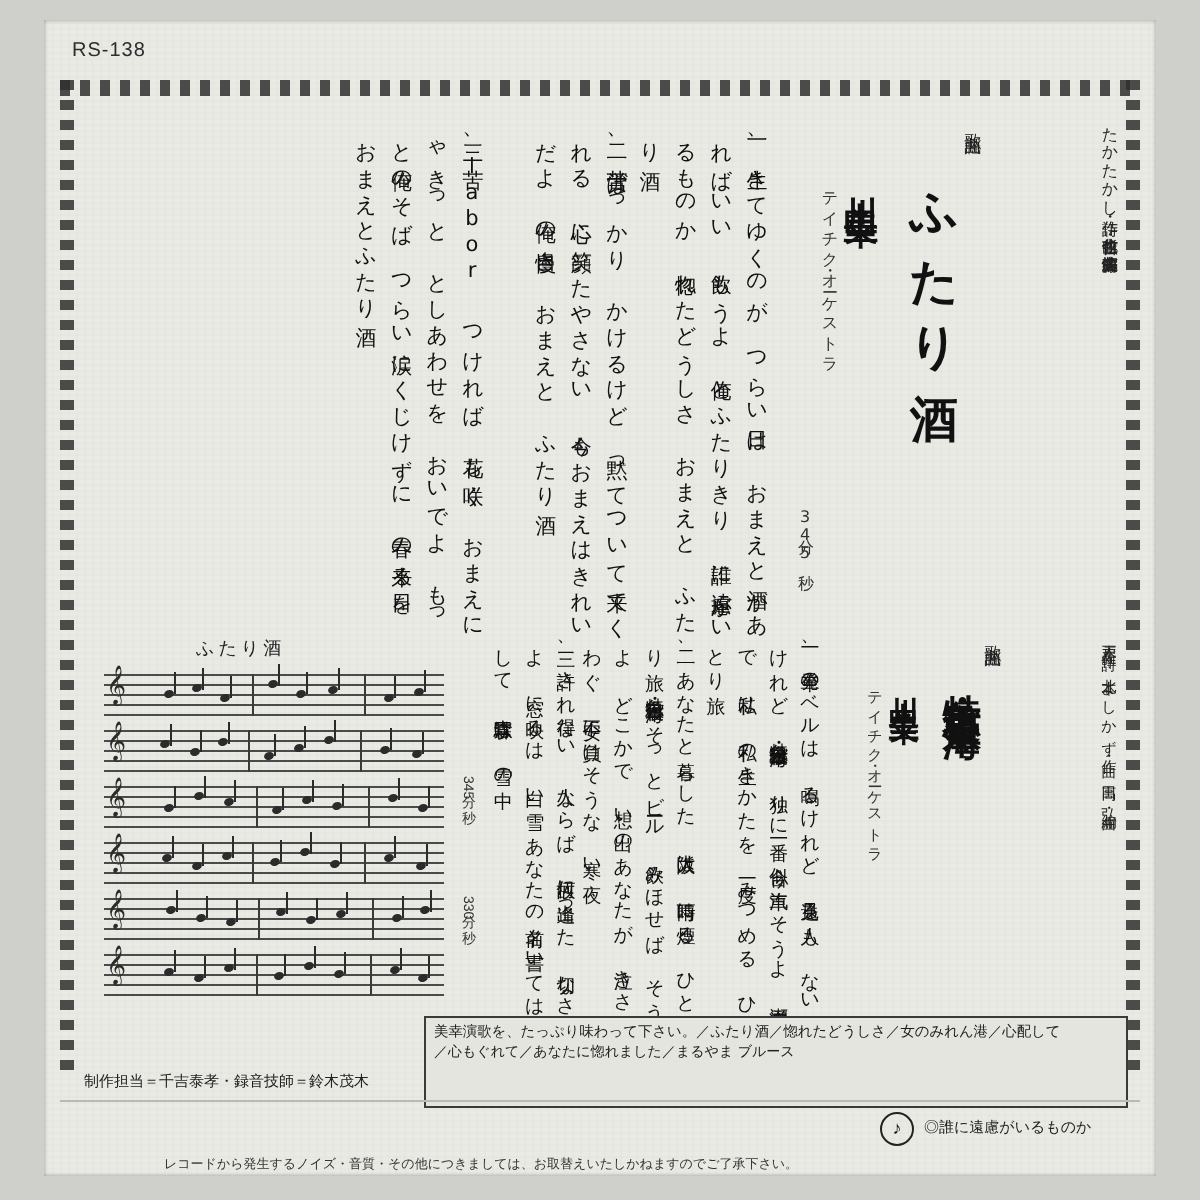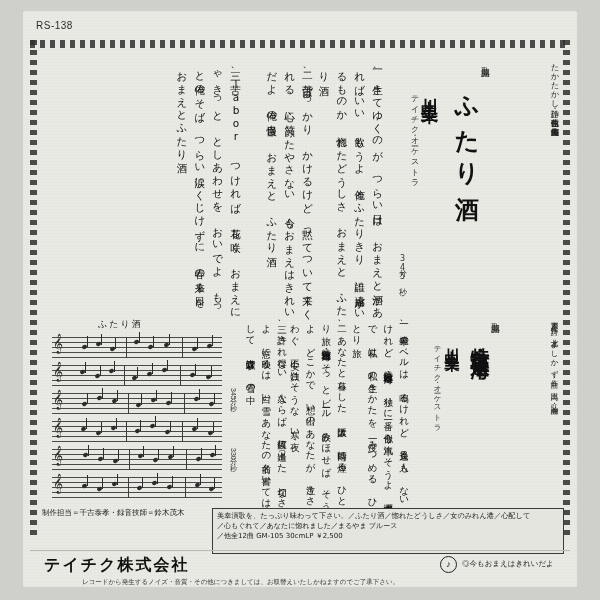--- a/index.html
+++ b/index.html
@@ -162,21 +162,21 @@
     font-size:7.2px;color:#1c1c1c;line-height:1.45;padding:2px 4px 0 4px;
   }
   .adbig{
     font-size:11px;font-weight:bold;color:#111;letter-spacing:0px;
     padding:0 4px;
   }
   .adsmall{font-size:7px;color:#222;padding:0 4px;}
 
   
   .prod-line{
-    position:absolute;left:20px;top:498px;
+    position:absolute;left:20px;top:526px;
     font-size:7.5px;color:#222;font-family:Liberation Serif, serif;
     letter-spacing:0;
   }
   .footer{
     position:absolute;left:0;right:0;top:545px;height:22px;
   }
   .logo{
     position:absolute;left:22px;top:0;
     font-size:16px;font-weight:bold;letter-spacing:2px;color:#111;
     font-family:"DejaVu Sans", sans-serif;
@@ -443,26 +443,24 @@
 
       </div>
       <div class="score-foot">3分45秒</div>
       <div class="score-foot2">3分30秒</div>
     </div>
   </div>
 
   <div class="adbox">
     <div class="adline">美幸演歌を、たっぷり味わって下さい。／ふたり酒／惚れたどうしさ／女のみれん港／心配して</div>
     <div class="adsmall">／心もぐれて／あなたに惚れました／まるやま ブルース</div>
-    <div class="adsmall">／他全12曲  GM-105 30cmLP  ￥2,500</div>
   </div>
 
   <div class="prod-line">制作担当＝千吉泰孝・録音技師＝鈴木茂木</div>
   <div class="seam"></div>
 
   <div class="footer">
-    <div class="logo">テイチク株式会社</div>
     <div class="jasrac">♪</div>
-    <div class="rights">◎今もおまえはきれいだよ</div>
+    <div class="rights">◎誰に遠慮がいるものか</div>
   </div>
 
   <div class="fineprint">レコードから発生するノイズ・音質・その他につきましては、お取替えいたしかねますのでご了承下さい。</div>
 </div>
 
 </body></html>

